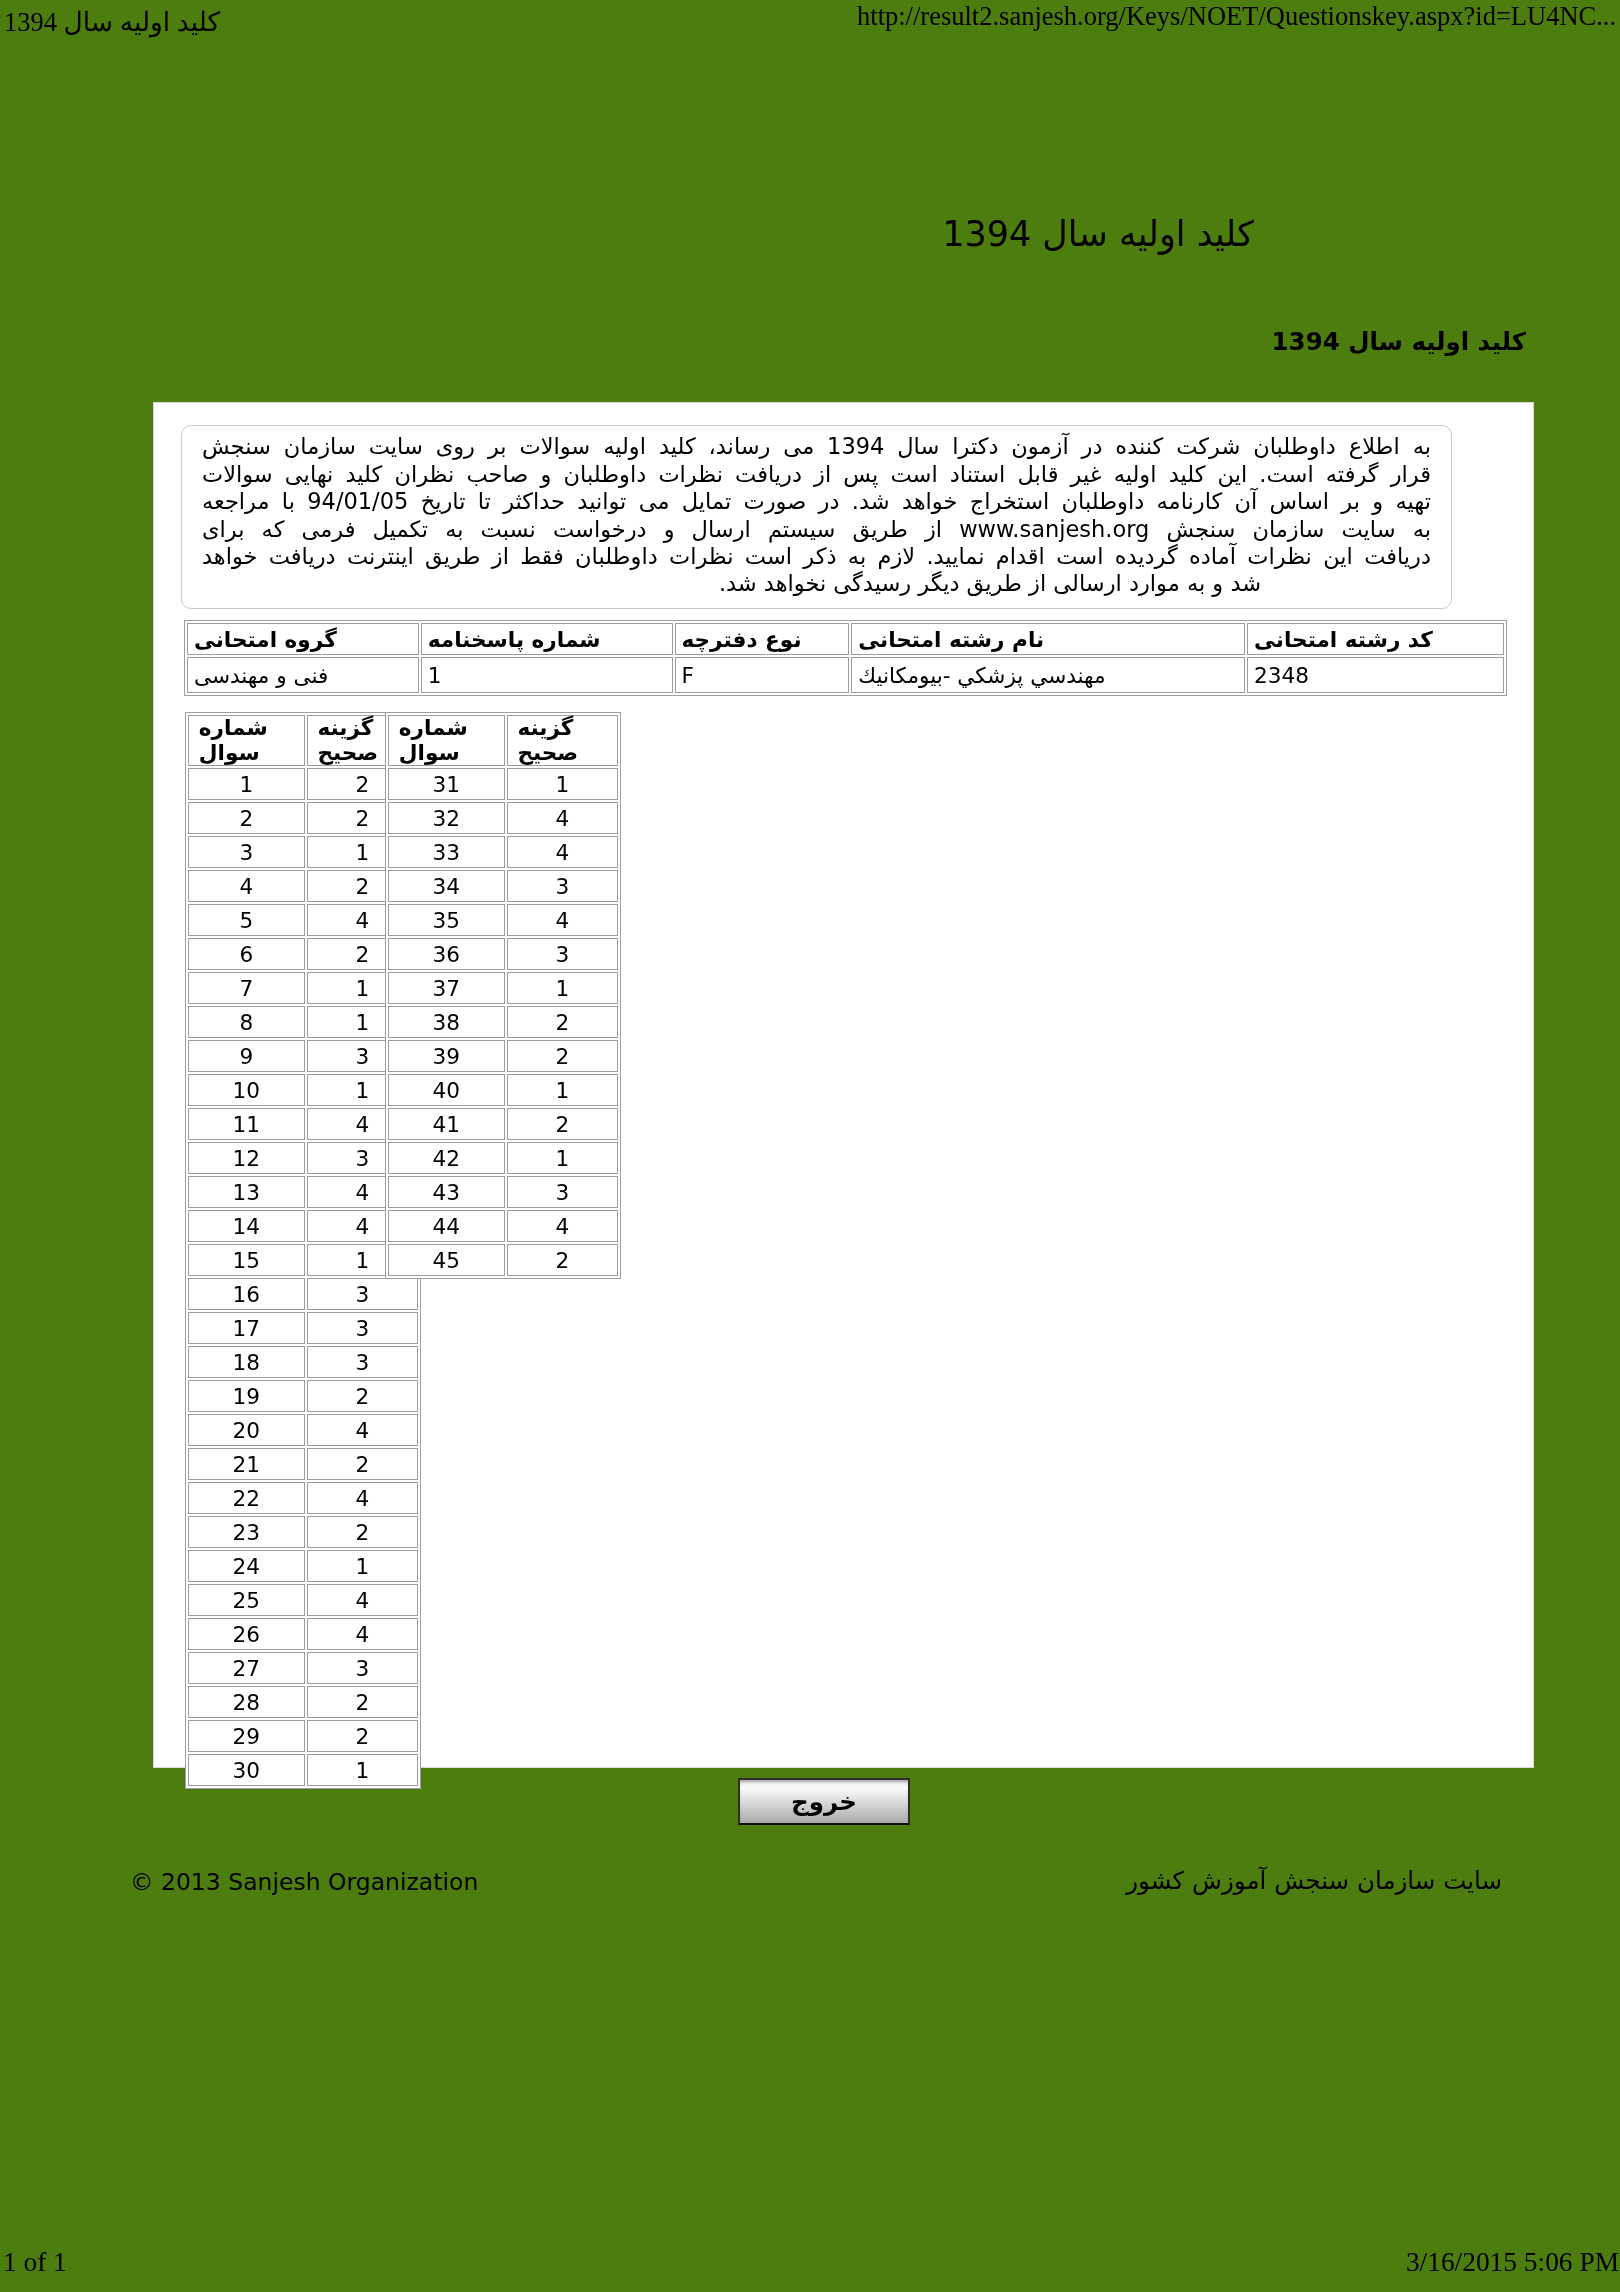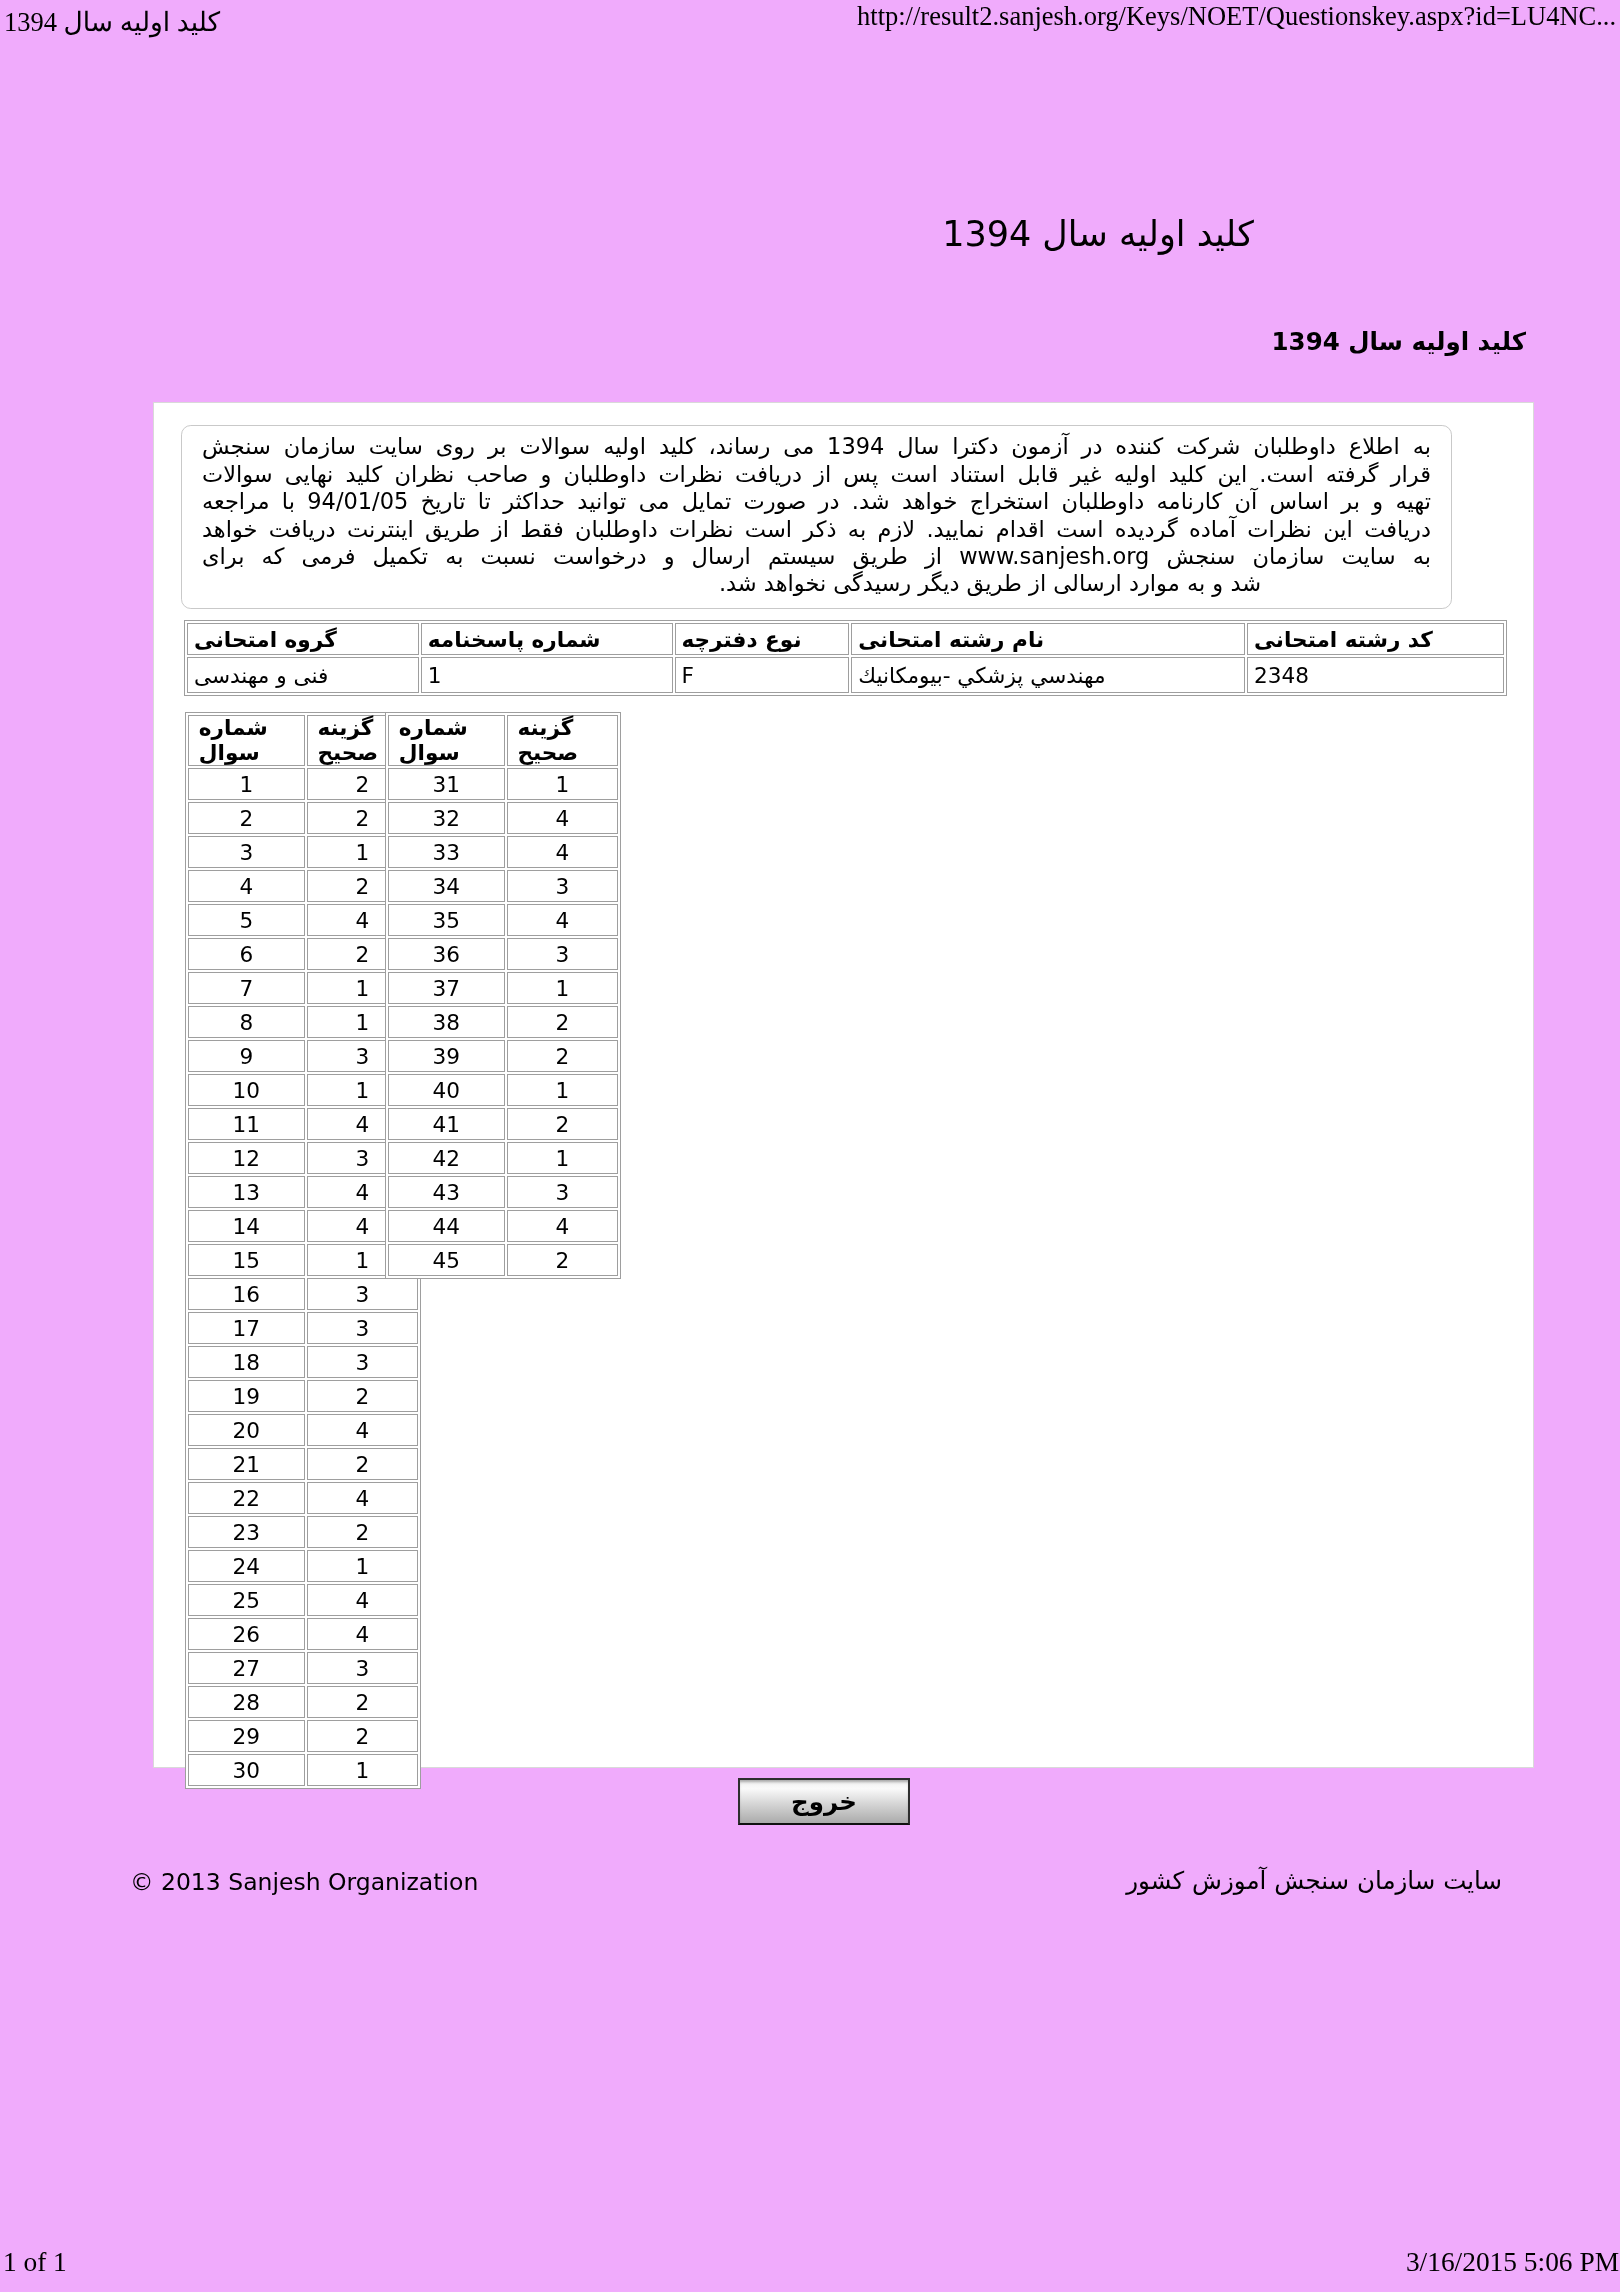--- a/index.html
+++ b/index.html
@@ -1,16 +1,16 @@
 <!DOCTYPE html>
 <html><head>
 <meta charset="utf-8">
 <style>
   html,body{margin:0;padding:0;background:#fff;}
-  .page{position:relative;width:1620px;height:2293px;background:#f0abfc;color:#000;
+  .page{position:relative;width:1620px;height:2293px;background:#4d7c0f;color:#000;
         font-family:"DejaVu Sans",sans-serif;overflow:hidden;}
   .serif{font-family:"Liberation Serif","DejaVu Serif",serif;}
 
   .print-header-left{position:absolute;left:3.9px;top:5.9px;font-size:26.5px;direction:rtl;}
   .print-header-right{position:absolute;right:3.9px;top:1px;font-size:26.5px;}
 
   .main-title{position:absolute;left:804px;top:214px;width:588px;text-align:center;
               font-size:35px;direction:rtl;}
   .section-label{position:absolute;right:94px;top:327px;font-size:24.5px;font-weight:bold;direction:rtl;}
 
@@ -62,22 +62,22 @@
   <div class="main-title">کلید اولیه سال 1394</div>
 
   <div class="section-label">کلید اولیه سال 1394</div>
 
   <div class="content-box">
 
     <div class="notice-box">
         <div class="jline">به اطلاع داوطلبان شرکت کننده در آزمون دکترا سال 1394 می رساند، کلید اولیه سوالات بر روی سایت سازمان سنجش</div>
         <div class="jline">قرار گرفته است. این کلید اولیه غیر قابل استناد است پس از دریافت نظرات داوطلبان و صاحب نظران کلید نهایی سوالات</div>
         <div class="jline">تهیه و بر اساس آن کارنامه داوطلبان استخراج خواهد شد. در صورت تمایل می توانید حداکثر تا تاریخ 94/01/05 با مراجعه</div>
+        <div class="jline">به سایت سازمان سنجش www.sanjesh.org از طریق سیستم ارسال و درخواست نسبت به تکمیل فرمی که برای</div>
         <div class="jline">دریافت این نظرات آماده گردیده است اقدام نمایید. لازم به ذکر است نظرات داوطلبان فقط از طریق اینترنت دریافت خواهد</div>
-        <div class="jline">به سایت سازمان سنجش www.sanjesh.org از طریق سیستم ارسال و درخواست نسبت به تکمیل فرمی که برای</div>
         <div class="lastline">شد و به موارد ارسالی از طریق دیگر رسیدگی نخواهد شد.</div>
       </div>
 
     <table class="info-table" dir="rtl">
       <thead>
         <tr>
             <th class="col-0">کد رشته امتحانی</th>
             <th class="col-1">نام رشته امتحانی</th>
             <th class="col-2">نوع دفترچه</th>
             <th class="col-3">شماره پاسخنامه</th>

